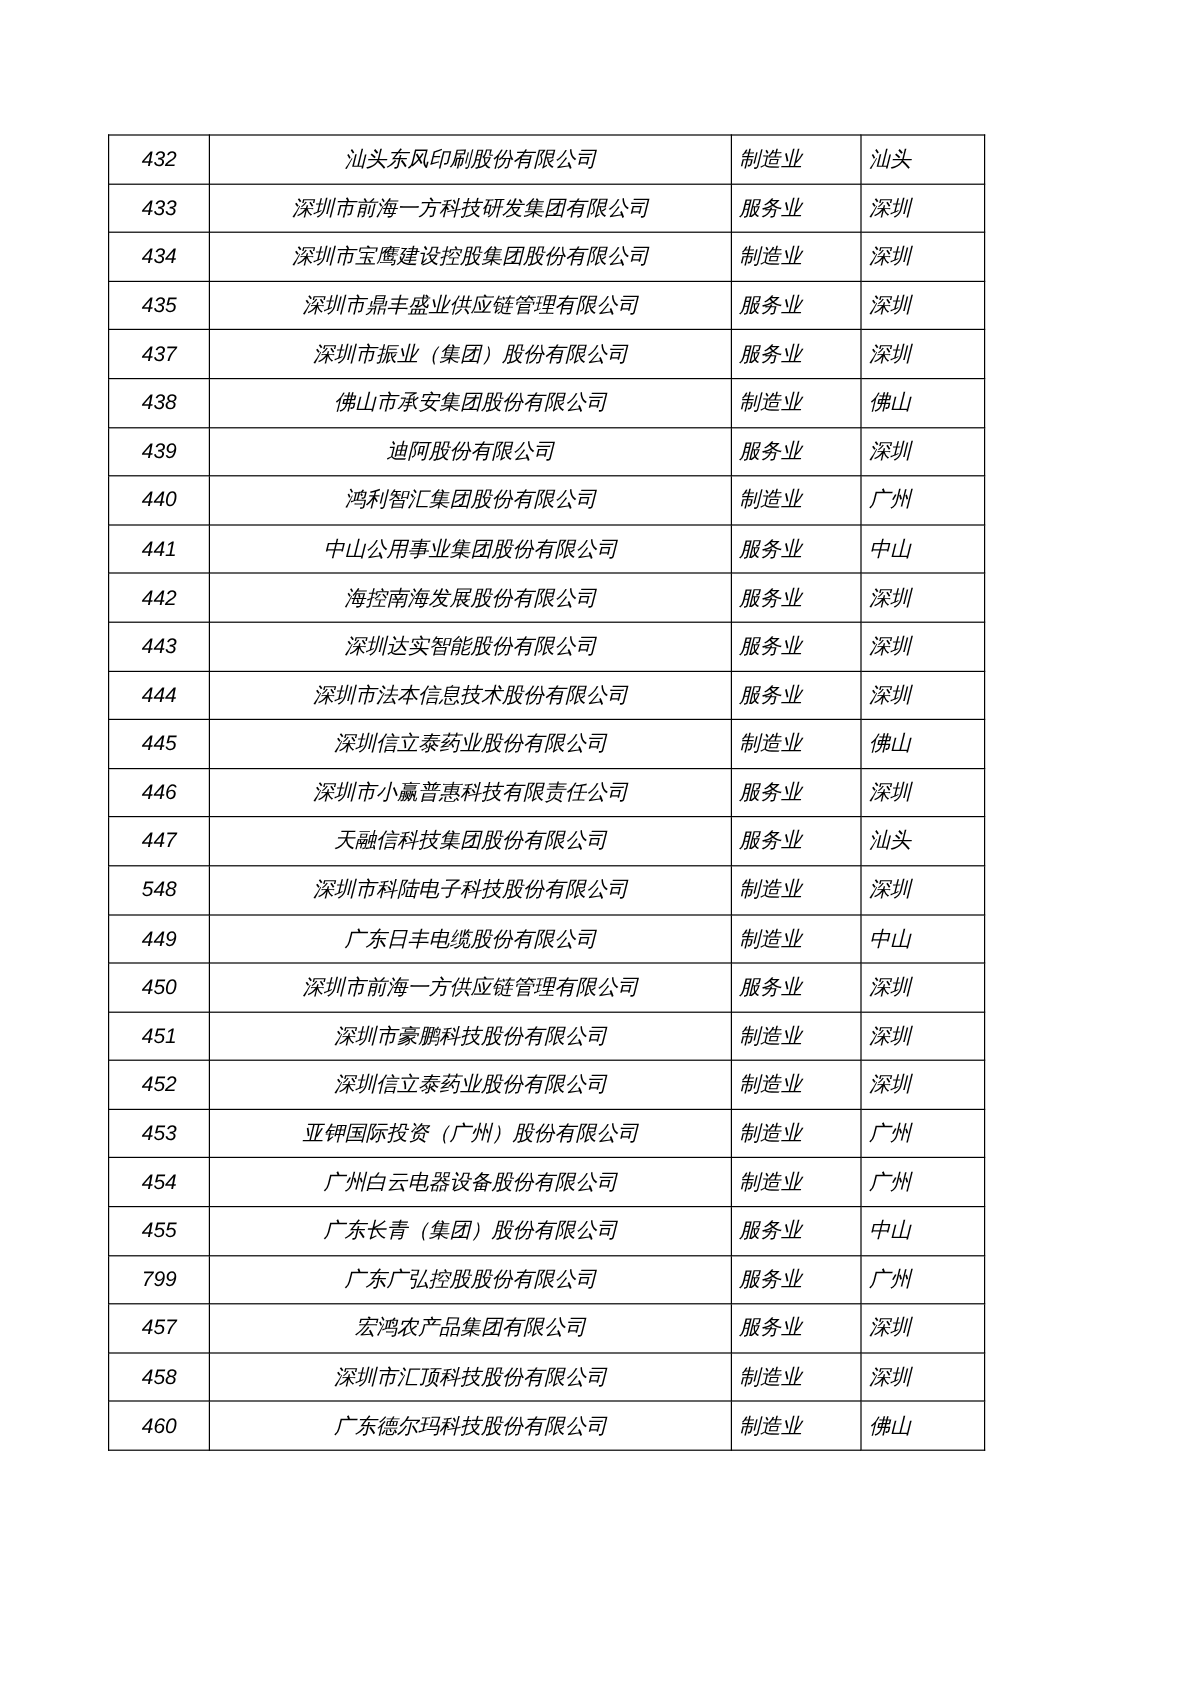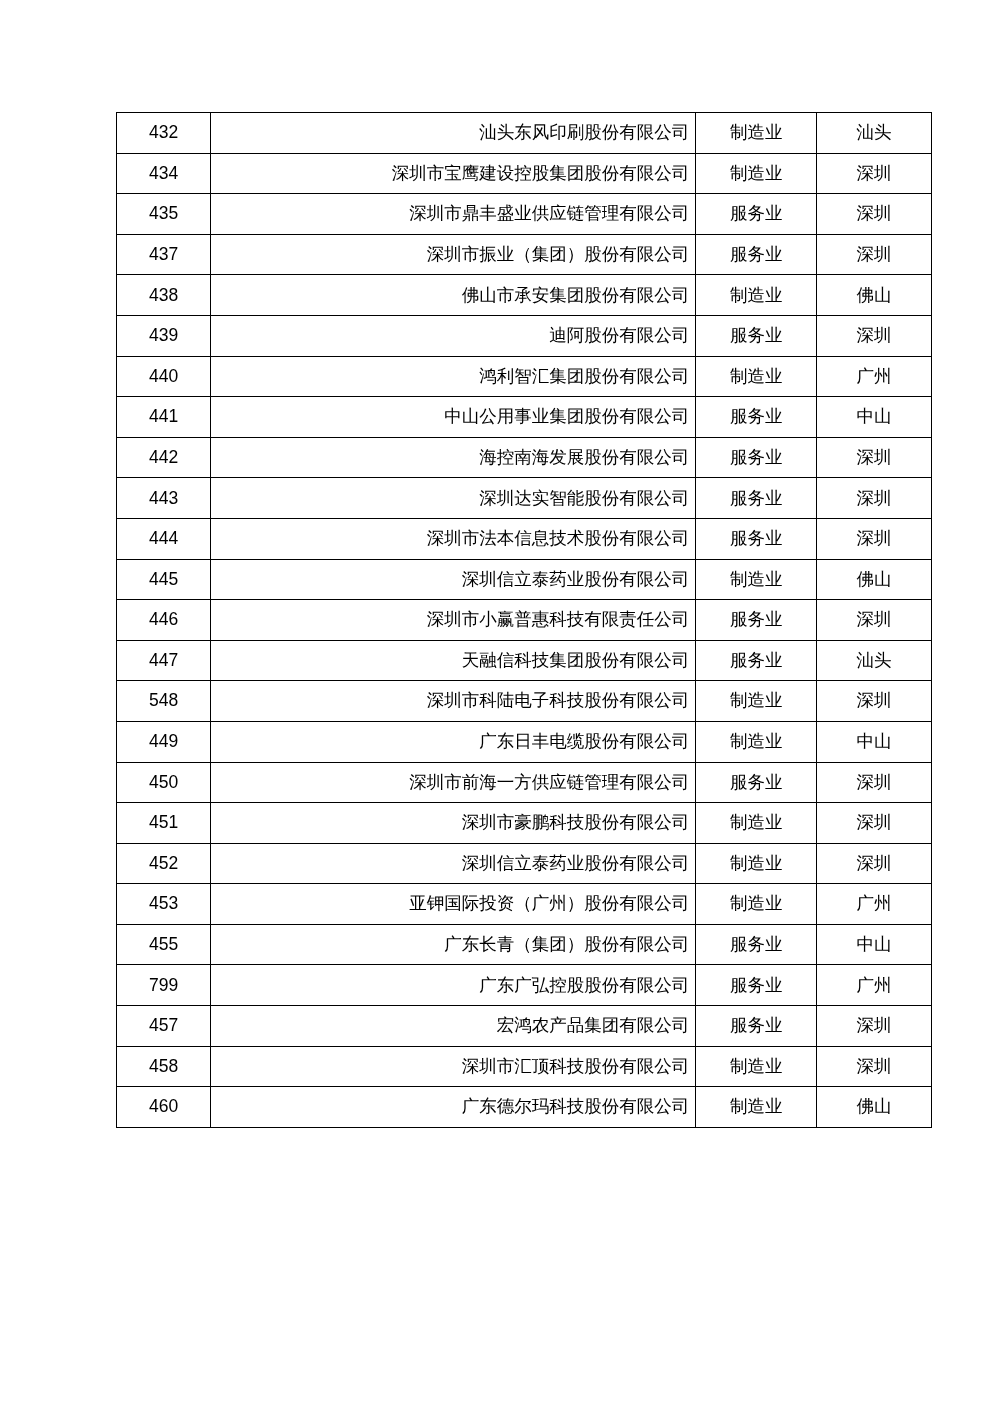--- a/index.html
+++ b/index.html
@@ -15,23 +15,24 @@
   }
   .page {
     position: relative;
     width: 991px;
     height: 1402px;
     box-sizing: border-box;
     padding: 112px 0 0 0;
   }
   table.listing {
     border-collapse: collapse;
-    margin-left: 116px;
-    width: 816px;
+    margin-left: 90px;
+    width: 731px;
     table-layout: fixed;
+    font-style: italic;
   }
   table.listing td {
     border: 1px solid #000000;
     height: 39.6px;
     padding: 0 6px;
     font-size: 17.5px;
     line-height: 1.1;
     vertical-align: middle;
     white-space: nowrap;
     overflow: hidden;
@@ -39,25 +40,24 @@
   col.c-rank  { width: 78px; }
   col.c-name  { width: 401px; }
   col.c-ind   { width: 100px; }
   col.c-city  { width: 95px; }
 
   td.rank {
     text-align: center;
     font-size: 17px;
   }
   td.name {
-    text-align: right;
+    text-align: center;
     padding-left: 12px;
   }
   td.ind, td.city {
-    text-align: center;
   }
 </style>
 </head>
 <body>
 
 <div class="page">
   <table class="listing">
     <colgroup>
       <col class="c-rank">
       <col class="c-name">
@@ -65,20 +65,26 @@
       <col class="c-city">
     </colgroup>
     <tbody id="table-body">
         <tr>
           <td class="rank">432</td>
           <td class="name">汕头东风印刷股份有限公司</td>
           <td class="ind">制造业</td>
           <td class="city">汕头</td>
         </tr>
         <tr>
+          <td class="rank">433</td>
+          <td class="name">深圳市前海一方科技研发集团有限公司</td>
+          <td class="ind">服务业</td>
+          <td class="city">深圳</td>
+        </tr>
+        <tr>
           <td class="rank">434</td>
           <td class="name">深圳市宝鹰建设控股集团股份有限公司</td>
           <td class="ind">制造业</td>
           <td class="city">深圳</td>
         </tr>
         <tr>
           <td class="rank">435</td>
           <td class="name">深圳市鼎丰盛业供应链管理有限公司</td>
           <td class="ind">服务业</td>
           <td class="city">深圳</td>
@@ -175,20 +181,26 @@
         </tr>
         <tr>
           <td class="rank">452</td>
           <td class="name">深圳信立泰药业股份有限公司</td>
           <td class="ind">制造业</td>
           <td class="city">深圳</td>
         </tr>
         <tr>
           <td class="rank">453</td>
           <td class="name">亚钾国际投资（广州）股份有限公司</td>
+          <td class="ind">制造业</td>
+          <td class="city">广州</td>
+        </tr>
+        <tr>
+          <td class="rank">454</td>
+          <td class="name">广州白云电器设备股份有限公司</td>
           <td class="ind">制造业</td>
           <td class="city">广州</td>
         </tr>
         <tr>
           <td class="rank">455</td>
           <td class="name">广东长青（集团）股份有限公司</td>
           <td class="ind">服务业</td>
           <td class="city">中山</td>
         </tr>
         <tr>

